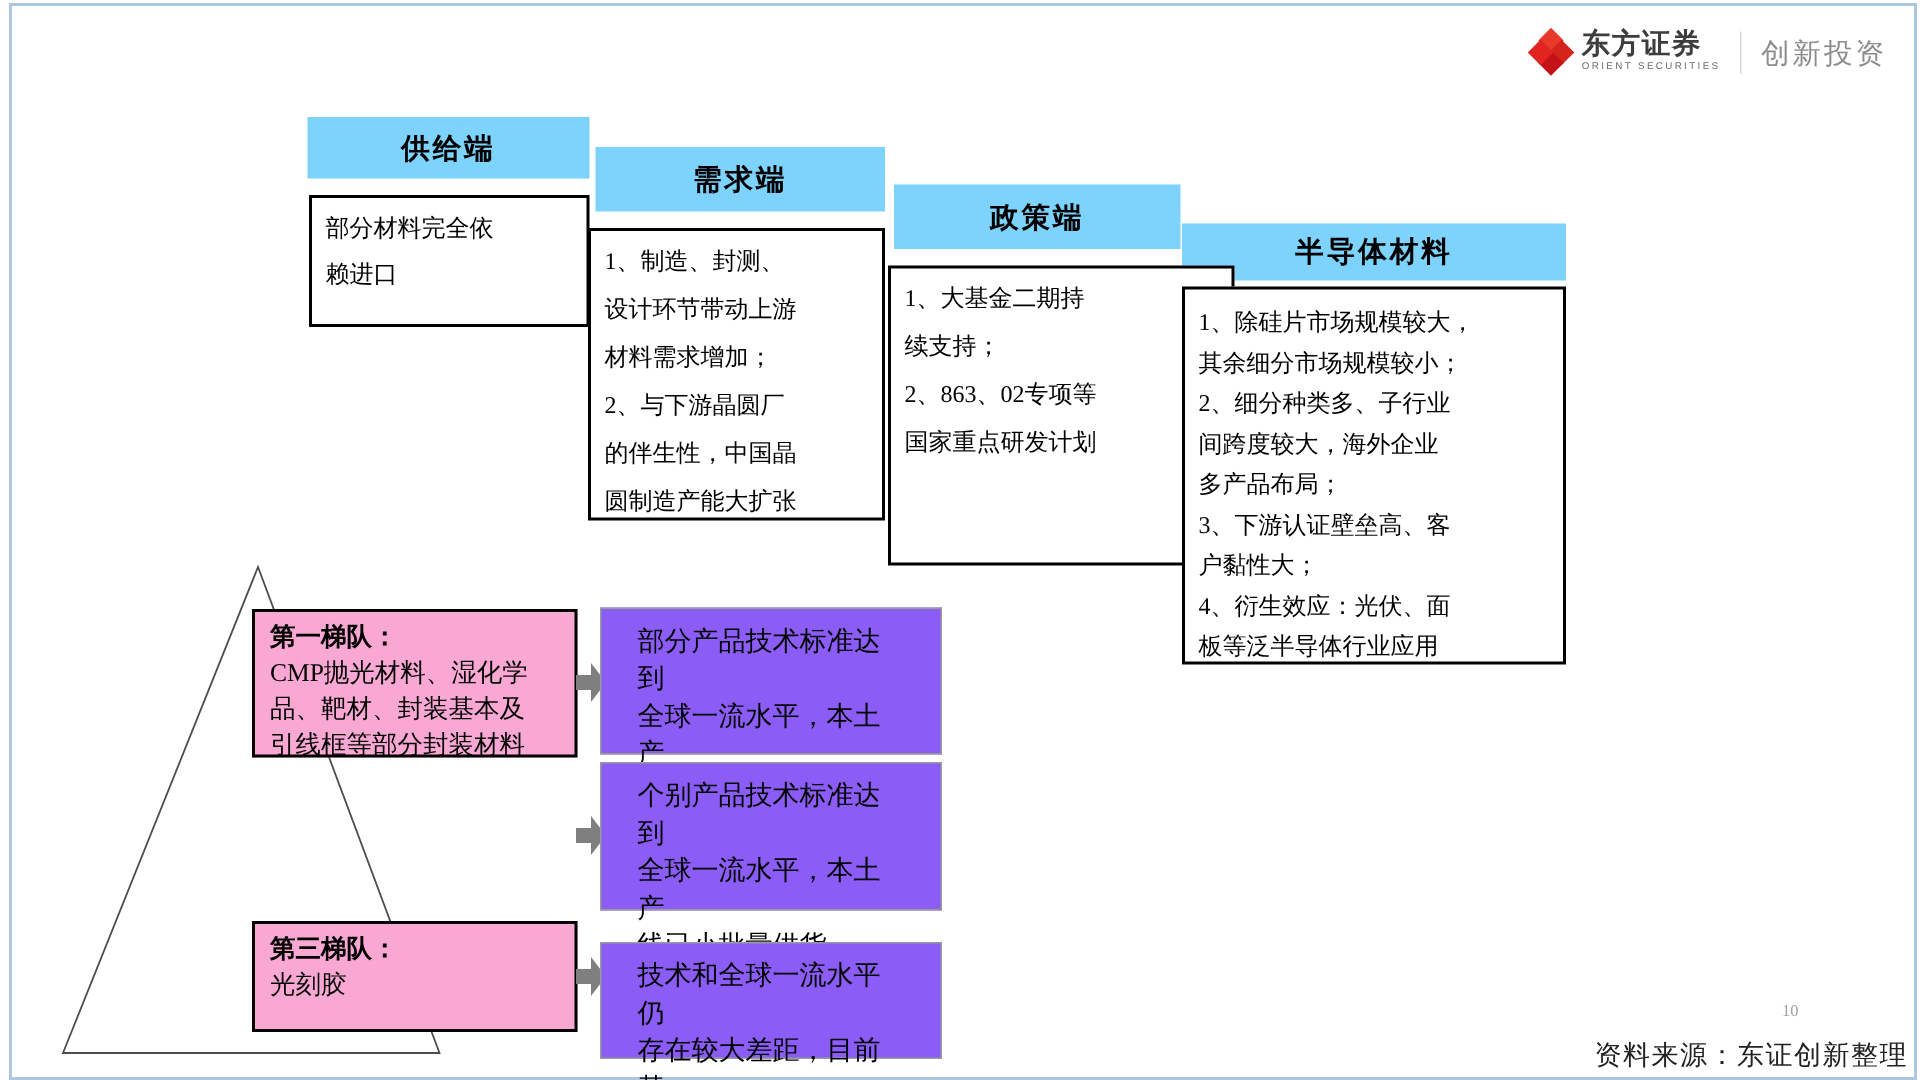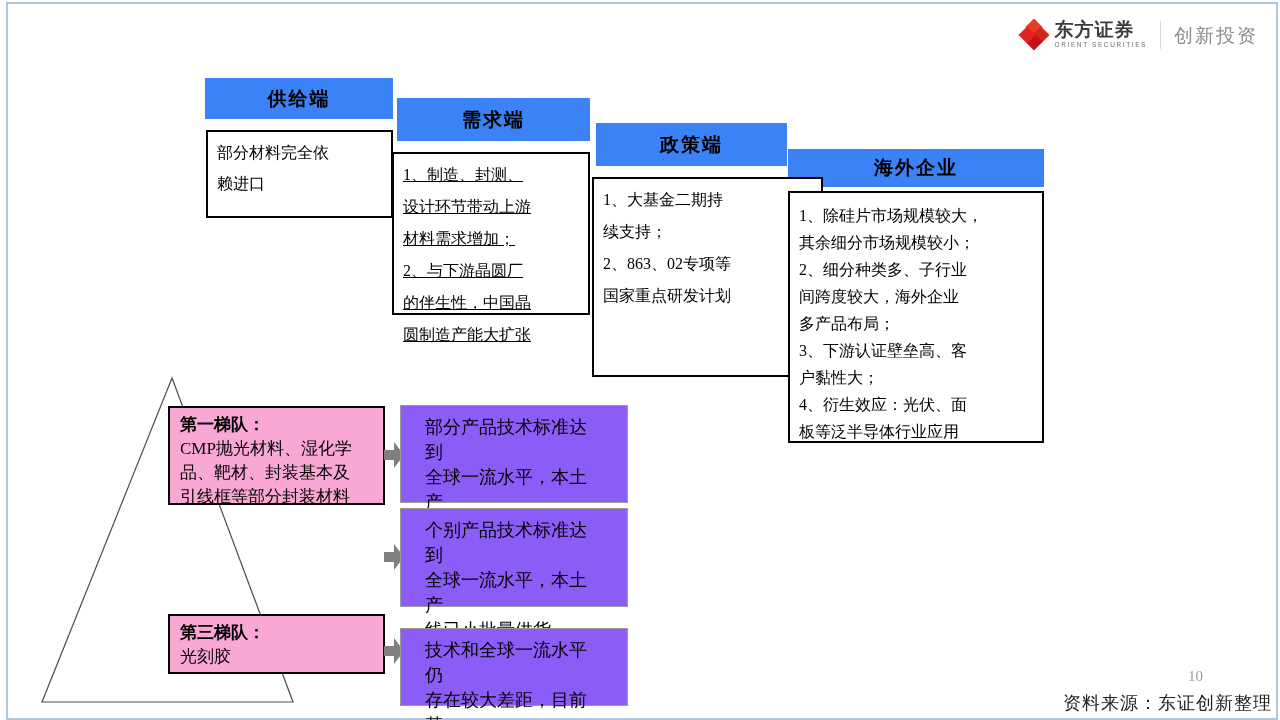--- a/index.html
+++ b/index.html
@@ -7,46 +7,46 @@
   body { font-family: "Liberation Serif", serif; color: #000; position: relative; }
 
   .slide { position: absolute; left: 0; top: 0; width: 1280px; height: 720px; background: #fff; }
   .frame { position: absolute; left: 6px; top: 2px; right: 2px; bottom: 0px;
            border: 2px solid #AFC6E0; pointer-events: none; }
 
   .title { position: absolute; left: 48px; top: 24px; font-size: 25px; font-weight: bold;
            letter-spacing: 2px; }
 
   
-  .hdr { position: absolute; background: #3b82f6; font-weight: bold; font-size: 19px;
+  .hdr { position: absolute; background: #7dd3fc; font-weight: bold; font-size: 19px;
          display: flex; align-items: center; justify-content: center; letter-spacing: 2px; }
   .hdr1 { left: 205px; top: 78px;  width: 188px; height: 41px; }
   .hdr2 { left: 397px; top: 98px;  width: 193px; height: 43px; }
   .hdr3 { left: 596px; top: 123px; width: 191px; height: 43px; }
   .hdr4 { left: 788px; top: 149px; width: 256px; height: 38px; }
 
   
   .bod { position: absolute; background: #fff; border: 2px solid #000; font-size: 16px;
          padding: 5px 9px; white-space: pre-line; }
   .bod1 { left: 206px; top: 130px; width: 187px; height: 88px;  line-height: 31px; }
-  .bod2 { left: 392px; top: 152px; width: 198px; height: 163px; line-height: 32px; text-decoration: underline; }
+  .bod2 { left: 392px; top: 152px; width: 198px; height: 195px; line-height: 32px; }
   .bod3 { left: 592px; top: 177px; width: 231px; height: 200px; line-height: 32px; }
   .bod4 { left: 788px; top: 191px; width: 256px; height: 252px; line-height: 27px; padding-top: 9px; }
 
   
   .tri-svg { position: absolute; left: 0; top: 360px; width: 340px; height: 360px; }
 
   
   .tier { position: absolute; background: #f9a8d4; border: 2px solid #000; font-size: 17px;
           line-height: 24px; padding: 5px 10px; }
   .tier .lbl { font-weight: bold; }
   .tier .itm { white-space: pre-line; }
   .tier1 { left: 168px; top: 406px; width: 217px; height: 99px; }
   .tier2 { left: 168px; top: 512px; width: 217px; height: 95px; }
-  .tier3 { left: 168px; top: 614px; width: 217px; height: 60px; }
+  .tier3 { left: 168px; top: 614px; width: 217px; height: 74px; }
 
   
   .res { position: absolute; background: #8b5cf6; border: 1px solid #9a9a9a; font-size: 18px;
          line-height: 25px; padding: 9px 24px; white-space: pre-line; }
   .res1 { left: 400px; top: 405px; width: 228px; height: 98px; }
   .res2 { left: 400px; top: 508px; width: 228px; height: 99px; }
   .res3 { left: 400px; top: 612px; width: 228px; height: 78px; margin-top: 16px; }
 
   
   .arrow { position: absolute; width: 20px; height: 26px; background: #7F7F7F;
@@ -64,21 +64,21 @@
   .logo-mark i:nth-child(2) { left: 15px; top: 8px;   background: #D4251C; }
   .logo-mark i:nth-child(3) { left: 8px;  top: 15px;  background: #C31218; }
   .logo-mark i:nth-child(4) { left: 1px;  top: 8px;   background: #E02420; }
   .logo-cn { display: flex; flex-direction: column; line-height: 1; }
   .logo-cn .cn { font-size: 19px; font-weight: bold; color: #3d3d3d; letter-spacing: 1px; }
   .logo-cn .en { font-size: 6.5px; color: #6b6b6b; letter-spacing: 1.6px; margin-top: 3px; }
   .logo-div { width: 1px; height: 28px; background: #d8d8d8; margin: 0 13px; }
   .logo-sub { font-size: 19px; color: #8c8c8c; letter-spacing: 2px; }
 
   
-  .page-num { position: absolute; left: 1188px; top: 668px; font-size: 15px; color: #9aa0a6; }
+  .page-num { position: absolute; left: 1188px; top: 668px; font-size: 11px; color: #9aa0a6; }
   .source { position: absolute; right: 8px; top: 691px; font-size: 18px; color: #222;
             letter-spacing: 1px; }
 </style>
 </head>
 <body>
 
 <div class="slide">
   <div class="frame"></div>
 
 
@@ -93,21 +93,21 @@
       <span class="cn">东方证券</span>
       <span class="en">ORIENT SECURITIES</span>
     </div>
     <div class="logo-div"></div>
     <div class="logo-sub">创新投资</div>
   </div>
 
   <div class="hdr hdr1">供给端</div>
   <div class="hdr hdr2">需求端</div>
   <div class="hdr hdr3">政策端</div>
-  <div class="hdr hdr4">海外企业</div>
+  <div class="hdr hdr4">半导体材料</div>
 
   <div class="bod bod1">部分材料完全依
 赖进口</div>
   <div class="bod bod2">1、制造、封测、
 设计环节带动上游
 材料需求增加；
 2、与下游晶圆厂
 的伴生性，中国晶
 圆制造产能大扩张</div>
   <div class="bod bod3">1、大基金二期持

